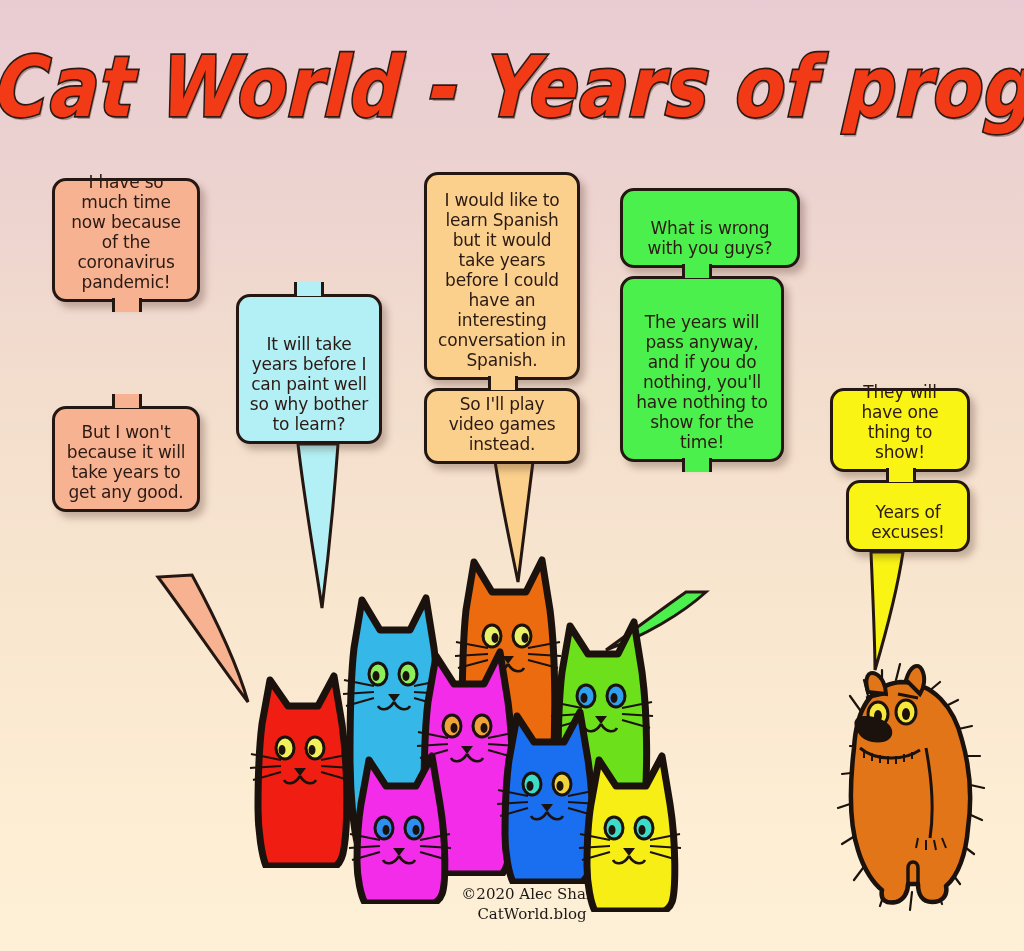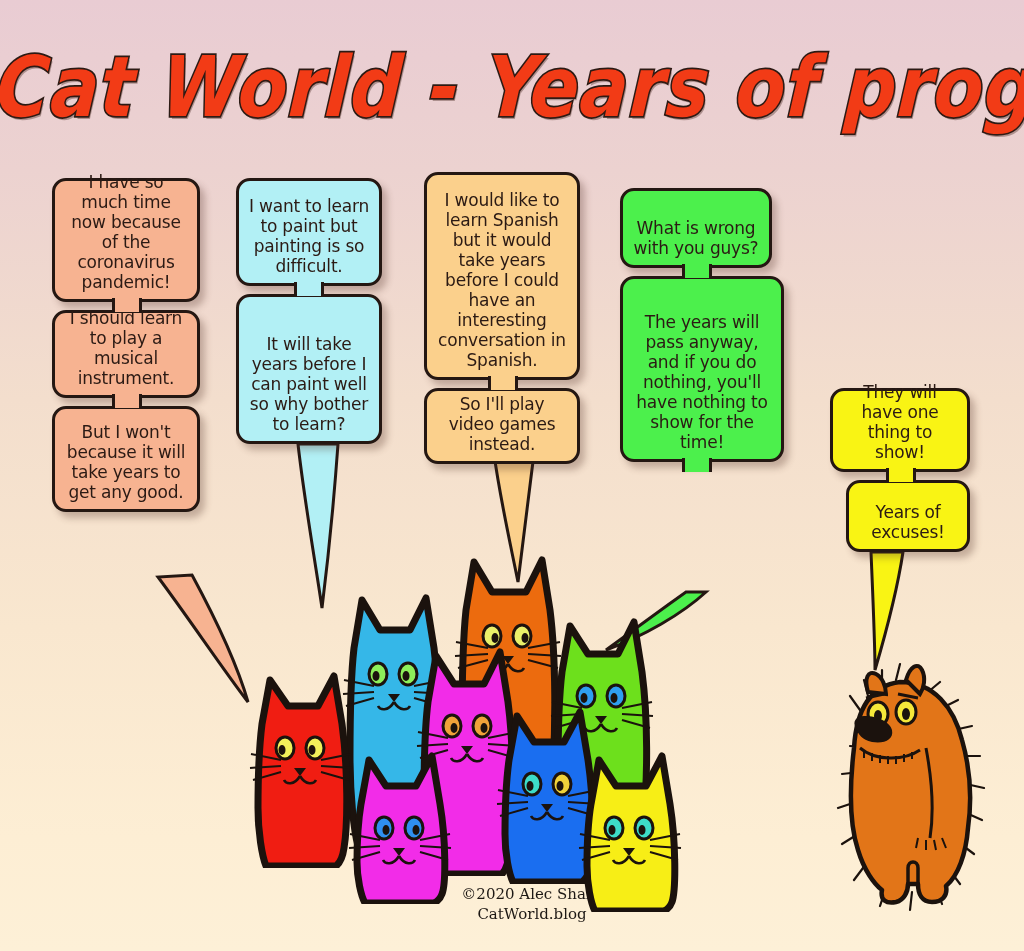--- a/index.html
+++ b/index.html
@@ -103,45 +103,39 @@
   </svg>
 
   <svg class="tail" style="left:855px;top:548px;width:70px;height:130px;" viewBox="0 0 70 130">
     <path d="M48,4 L16,4 C18,52 20,96 20,122 C30,88 42,44 48,4 Z" fill="#f9f414" stroke="#241712" stroke-width="3"></path>
   </svg>
 
   <div class="bubble" style="left:52px;top:178px;width:148px;height:124px;background:#f7b391;">
     <span>I have so much time now because of the coronavirus pandemic!</span>
   </div>
   <div class="stub" style="left:112px;top:298px;width:30px;height:14px;background:#f7b391;"></div>
-  <div class="bubble" style="left:52px;top:310px;width:148px;height:88px;background:#f7b391;">
-    <span>I should learn to play a musical instrument.</span>
-  </div>
   <div class="stub" style="left:112px;top:394px;width:30px;height:14px;background:#f7b391;"></div>
   <div class="bubble" style="left:52px;top:406px;width:148px;height:106px;background:#f7b391;">
     <span>But I won't because it will take years to get any good.</span>
   </div>
 
-  <div class="bubble" style="left:236px;top:178px;width:146px;height:108px;background:#b2f0f5;">
-    <span>I want to learn to paint but painting is so difficult.</span>
-  </div>
   <div class="stub" style="left:294px;top:282px;width:30px;height:14px;background:#b2f0f5;"></div>
   <div class="bubble" style="left:236px;top:294px;width:146px;height:150px;background:#b2f0f5;">
     <span>It will take years before I can paint well so why bother to learn?</span>
   </div>
 
   <div class="bubble" style="left:424px;top:172px;width:156px;height:208px;background:#fbd08c;">
     <span>I would like to learn Spanish but it would take years before I could have an interesting conversation in Spanish.</span>
   </div>
   <div class="stub" style="left:488px;top:376px;width:30px;height:14px;background:#fbd08c;"></div>
   <div class="bubble" style="left:424px;top:388px;width:156px;height:76px;background:#fbd08c;">
     <span>So I'll play video games instead.</span>
   </div>
 
-  <div class="bubble" style="left:620px;top:188px;width:152px;height:80px;background:#4cf04c;">
+  <div class="bubble" style="left:620px;top:188px;width:180px;height:80px;background:#4cf04c;">
     <span>What is wrong with you guys?</span>
   </div>
   <div class="stub" style="left:682px;top:264px;width:30px;height:14px;background:#4cf04c;"></div>
   <div class="bubble" style="left:620px;top:276px;width:164px;height:186px;background:#4cf04c;">
     <span>The years will pass anyway, and if you do nothing, you'll have nothing to show for the time!</span>
   </div>
   <div class="stub" style="left:682px;top:458px;width:30px;height:14px;background:#4cf04c;"></div>
 
   <div class="bubble" style="left:830px;top:388px;width:140px;height:84px;background:#f9f414;">
     <span>They will have one thing to show!</span>

